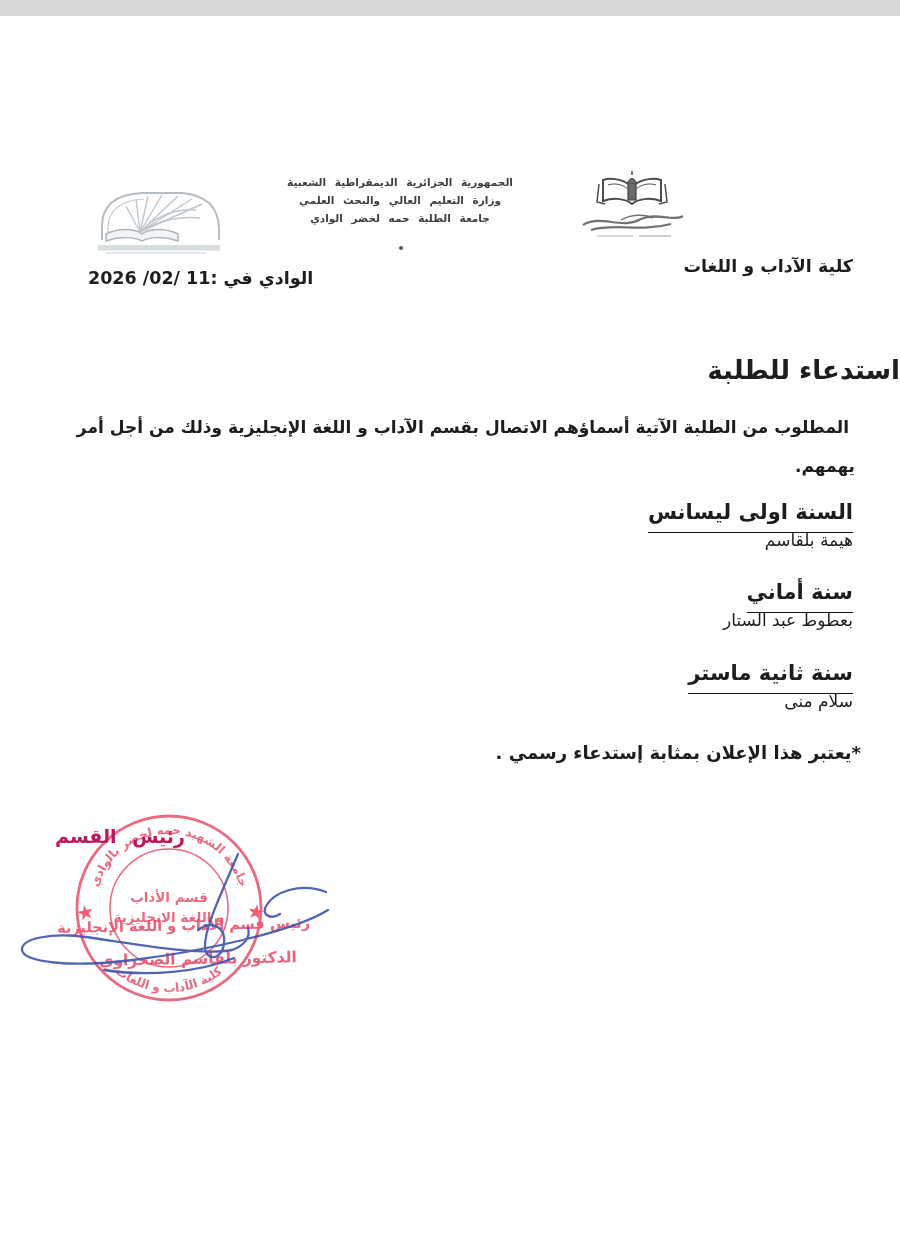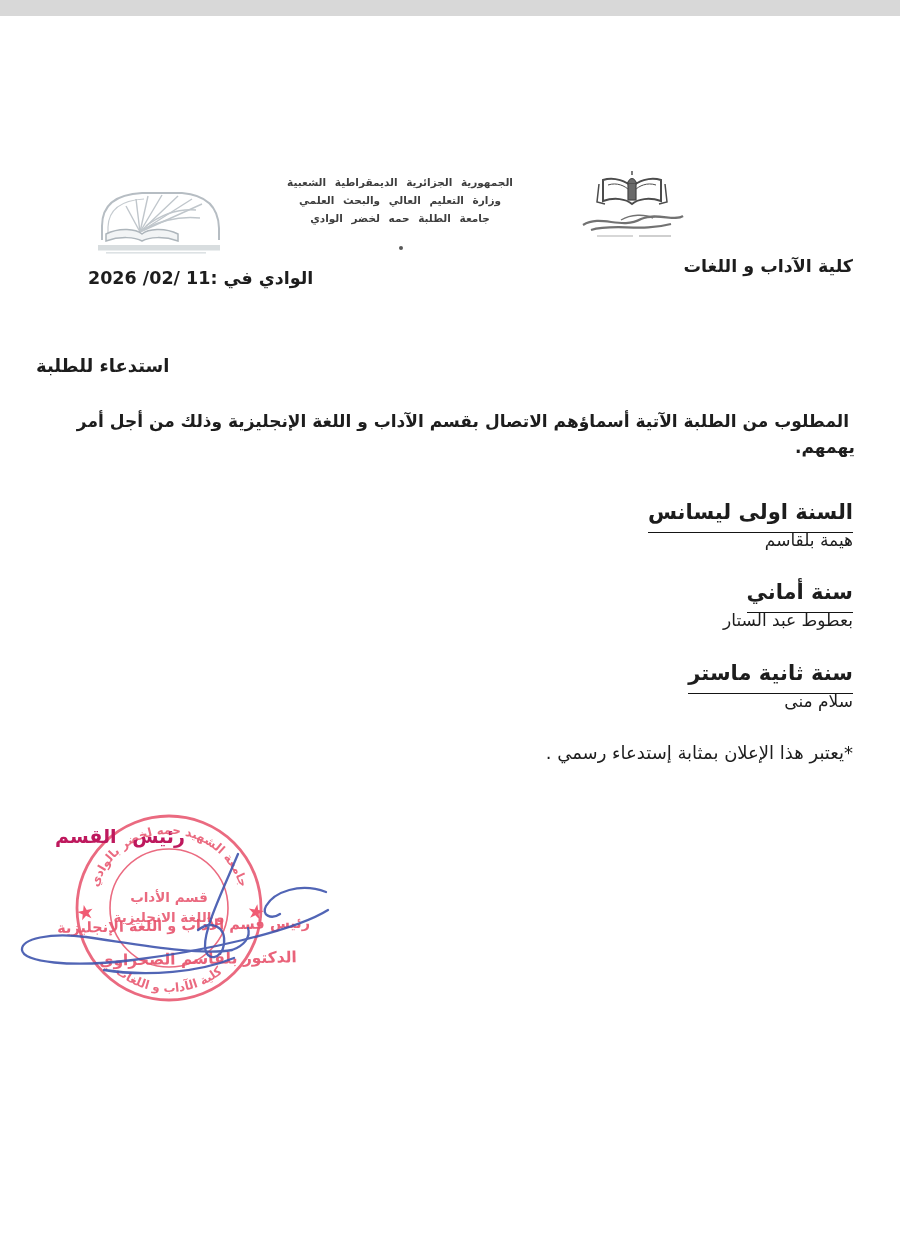--- a/index.html
+++ b/index.html
@@ -16,28 +16,28 @@
     left:240px;top:157px;width:320px;text-align:center;
     font-size:10.5px;line-height:18px;color:#3e3e3e;font-weight:bold;
     letter-spacing:1.5px;word-spacing:5px;
   }
   .hdr-line{white-space:nowrap;}
   
   .faculty-line{right:47px;top:240px;font-size:17.5px;font-weight:bold;}
   .date-line{left:88px;top:252px;font-size:17.5px;font-weight:bold;}
   .dept-line{right:47px;top:290px;font-size:17.5px;font-weight:bold;}
   .doc-title{left:0;top:339px;width:100%;box-sizing:border-box;padding-left:36px;
-    text-align:left;font-size:18px;font-weight:bold;}
+    text-align:right;font-size:26px;font-weight:bold;}
   .body-par{left:52px;right:45px;top:392px;font-size:17px;font-weight:bold;
-    line-height:26px;text-align:right;text-indent:6px;}
+    line-height:39px;text-align:right;text-indent:6px;}
   
   .grp-head{right:47px;font-size:21px;font-weight:bold;
     border-bottom:1.6px solid #151515;padding-bottom:8px;}
   .grp-name{right:47px;font-size:17px;font-weight:500;}
-  .note-line{right:47px;top:726px;font-size:18px;font-weight:normal;}
+  .note-line{right:39px;top:726px;font-size:18px;font-weight:bold;}
   
   .sig-role{left:55px;top:809px;font-size:19px;font-weight:bold;word-spacing:9px;
     z-index:5;color:#be185d;}
   .stamp-svg{left:58px;top:793px;z-index:3;}
   .stamp-line{color:#e8566f;font-weight:bold;text-align:center;z-index:3;
     white-space:nowrap;opacity:.92;}
   .stamp-line1{left:86px;top:901px;width:224px;font-size:14.5px;transform:rotate(-1.2deg);}
   .stamp-line2{left:82px;top:934px;width:232px;font-size:15.5px;transform:rotate(-1deg);}
   .sign-svg{left:8px;top:818px;z-index:6;}
   .speck{left:399px;top:230px;width:4px;height:4px;background:#3a3a3a;

